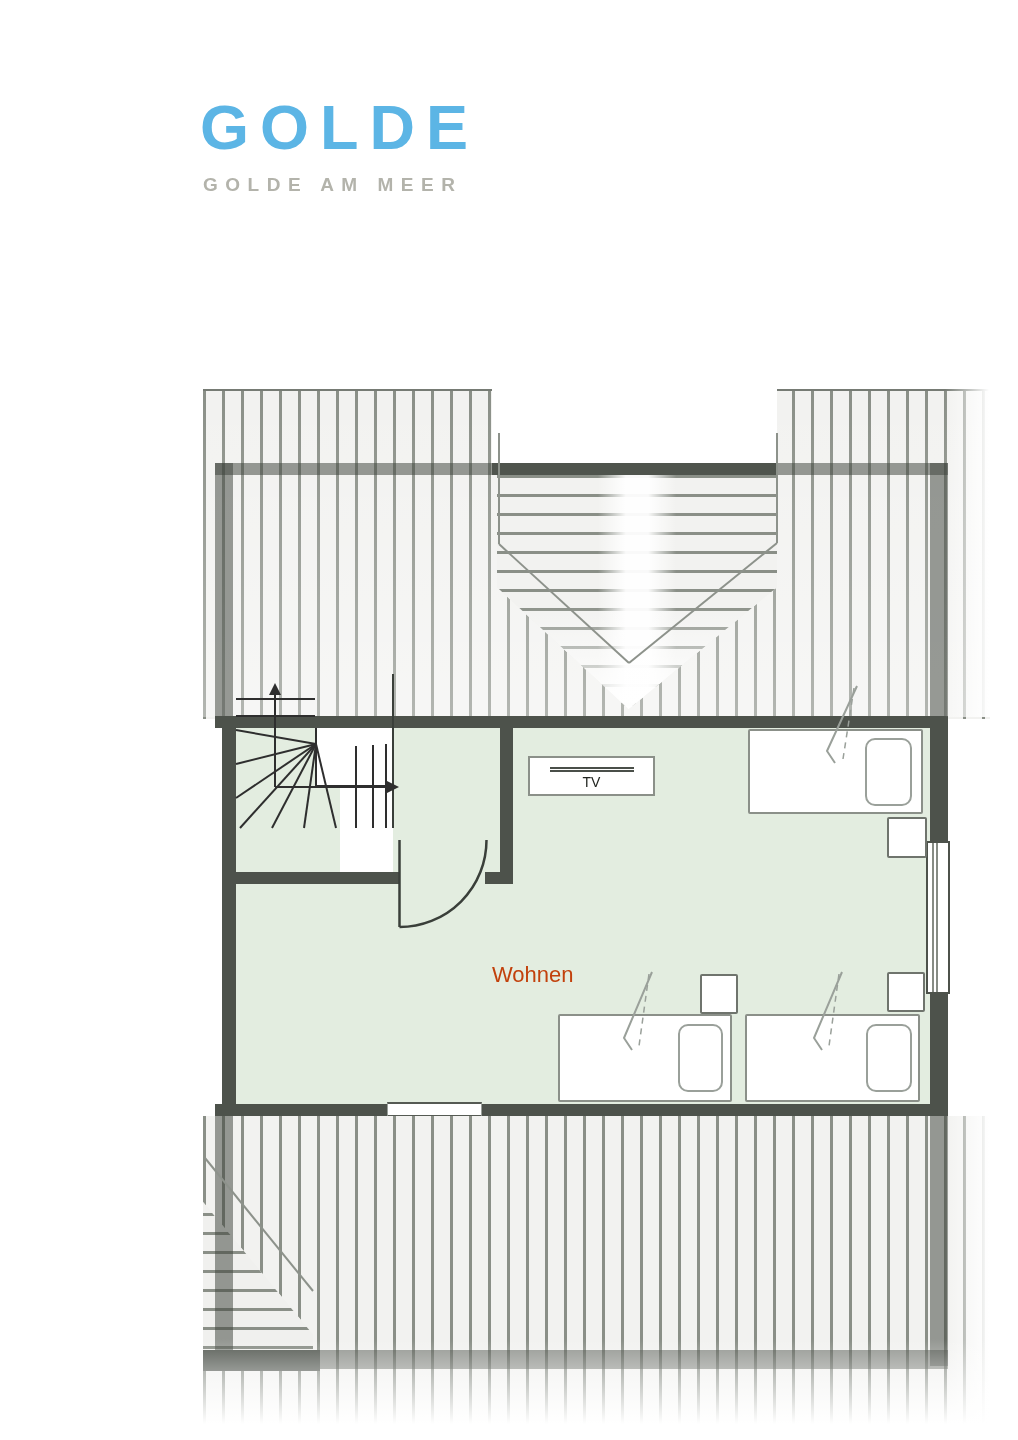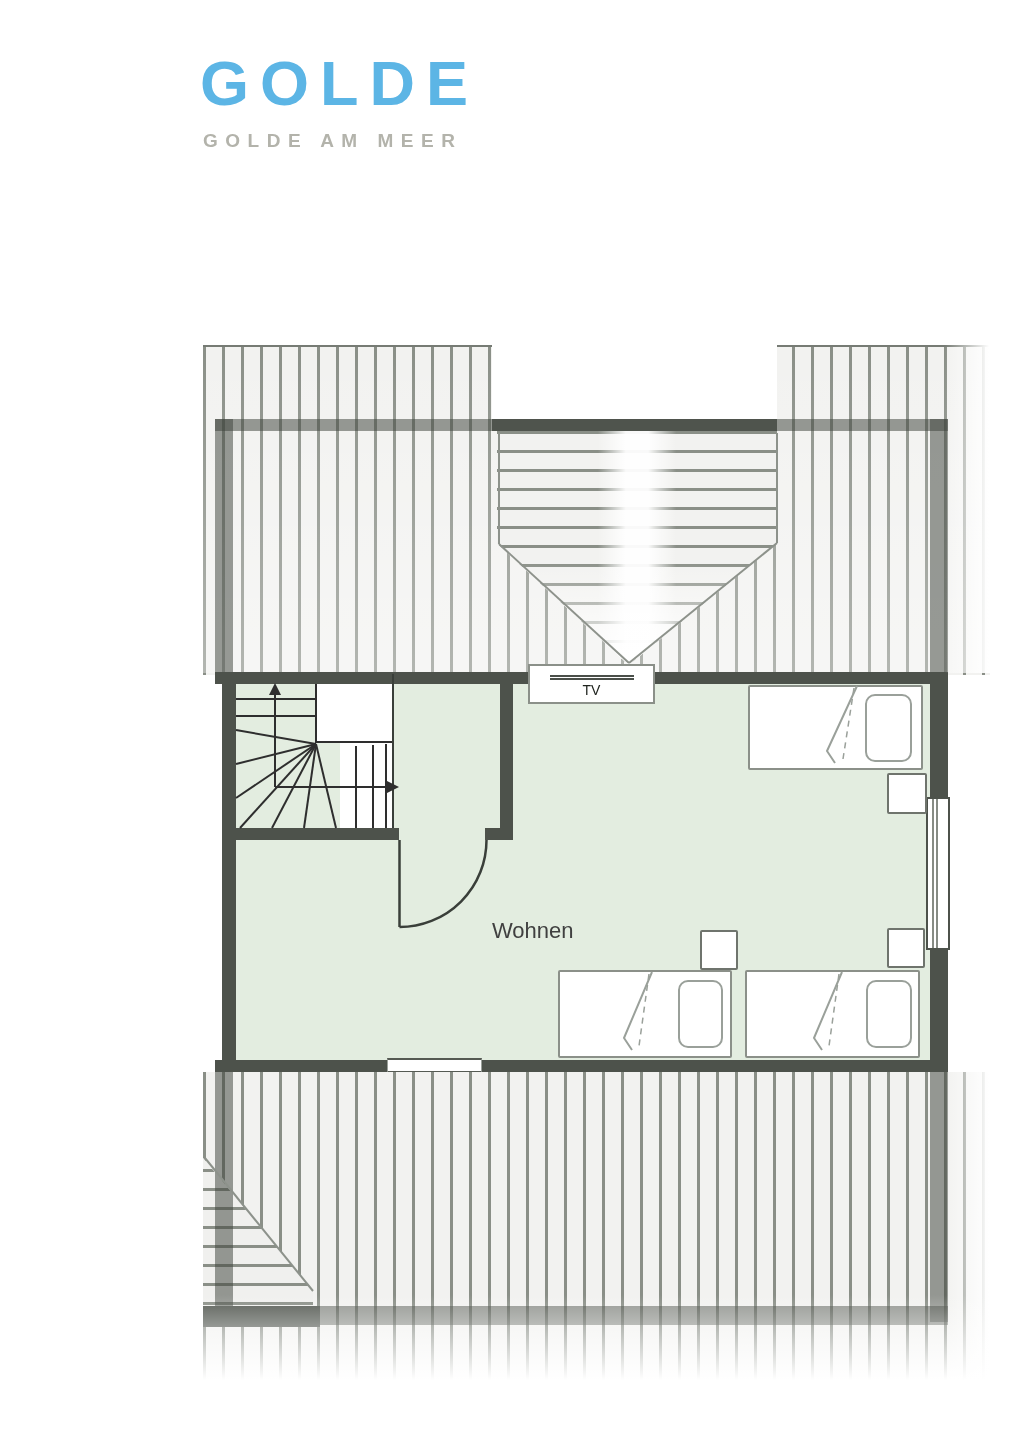--- a/index.html
+++ b/index.html
@@ -1,18 +1,18 @@
 <!DOCTYPE html>
 <html><head>
 <meta charset="utf-8">
 <style>
   html,body{margin:0;padding:0;background:#fff;}
   .page{position:relative;width:1018px;height:1440px;background:#ffffff;overflow:hidden;
         font-family:"Liberation Sans",sans-serif;}
-  .abs{position:absolute;}
+  .abs{position:absolute;margin-top:44px;}
 
   
   .logo-circle{left:78px;top:51px;width:100px;height:100px;border-radius:50%;
 em     background:#f0156b;display:flex;align-items:center;justify-content:center;}
   .logo-initial{color:#ffffff;font-size:60px;font-weight:bold;
      font-family:"DejaVu Sans",sans-serif;line-height:1;transform:translateY(-2px);}
   .logo-name{left:200px;top:52px;color:#5cb5e5;font-size:63px;font-weight:bold;
      letter-spacing:11px;line-height:1;}
   .logo-tagline{left:203px;top:131px;color:#b3b3ab;font-size:19px;font-weight:bold;
      letter-spacing:7.5px;line-height:1;}
@@ -76,28 +76,28 @@
   .pillow{border-radius:10px;border:2px solid #9aa09a;}
   .pillow-top{left:865px;top:694px;width:47px;height:68px;}
   .ns1{left:887px;top:773px;width:40px;height:41px;border-color:#6f746d;}
   .bed-bl{left:558px;top:970px;width:174px;height:88px;}
   .pillow-bl{left:678px;top:980px;width:45px;height:68px;}
   .bed-br{left:745px;top:970px;width:175px;height:88px;}
   .pillow-br{left:866px;top:980px;width:46px;height:68px;}
   .ns2{left:700px;top:930px;width:38px;height:40px;border-color:#6f746d;}
   .ns3{left:887px;top:928px;width:38px;height:40px;border-color:#6f746d;}
 
-  .tv-box{left:528px;top:664px;width:127px;height:40px;background:#fff;
+  .tv-box{left:528px;top:712px;width:127px;height:40px;background:#fff;
      border:2px solid #8b9089;box-sizing:border-box;}
   .tv-screen{position:absolute;left:20px;top:9px;width:84px;height:5px;background:#fff;
      border-top:2px solid #4a4f49;border-bottom:2px solid #4a4f49;box-sizing:border-box;}
   .tv-label{position:absolute;left:0;top:16px;width:100%;text-align:center;
      font-size:14px;color:#20241f;}
 
-  .room-label{left:492px;top:918px;font-size:22px;color:#404040;}
+  .room-label{left:492px;top:918px;font-size:22px;color:#c2410c;}
 
   
   .fade-right{width:55px;background:linear-gradient(90deg,rgba(255,255,255,0),#ffffff 80%);}
   .fade-rt{left:945px;top:345px;height:328px;}
   .fade-rb{left:945px;top:1072px;height:318px;}
   .fade-bottom{left:203px;top:1295px;width:787px;height:100px;
      background:linear-gradient(to bottom,rgba(255,255,255,0),#ffffff 85%);}
 
   svg.overlay{position:absolute;left:0;top:0;pointer-events:none;}
 </style>

